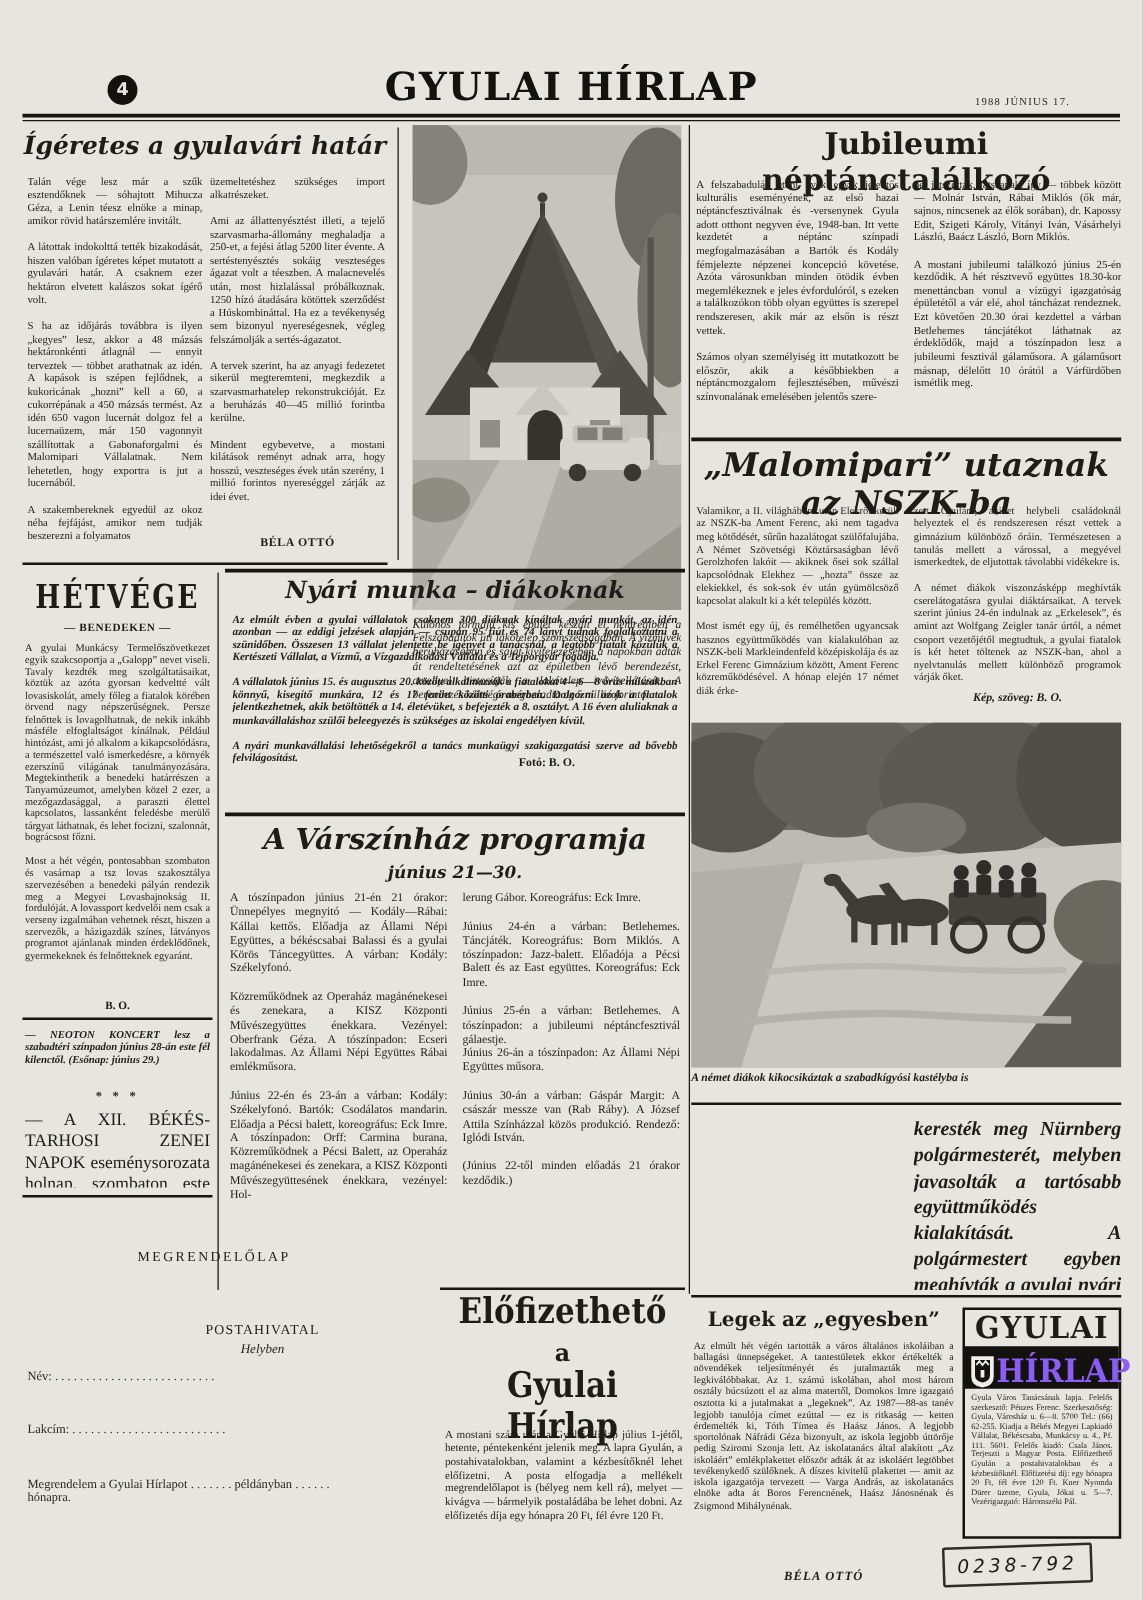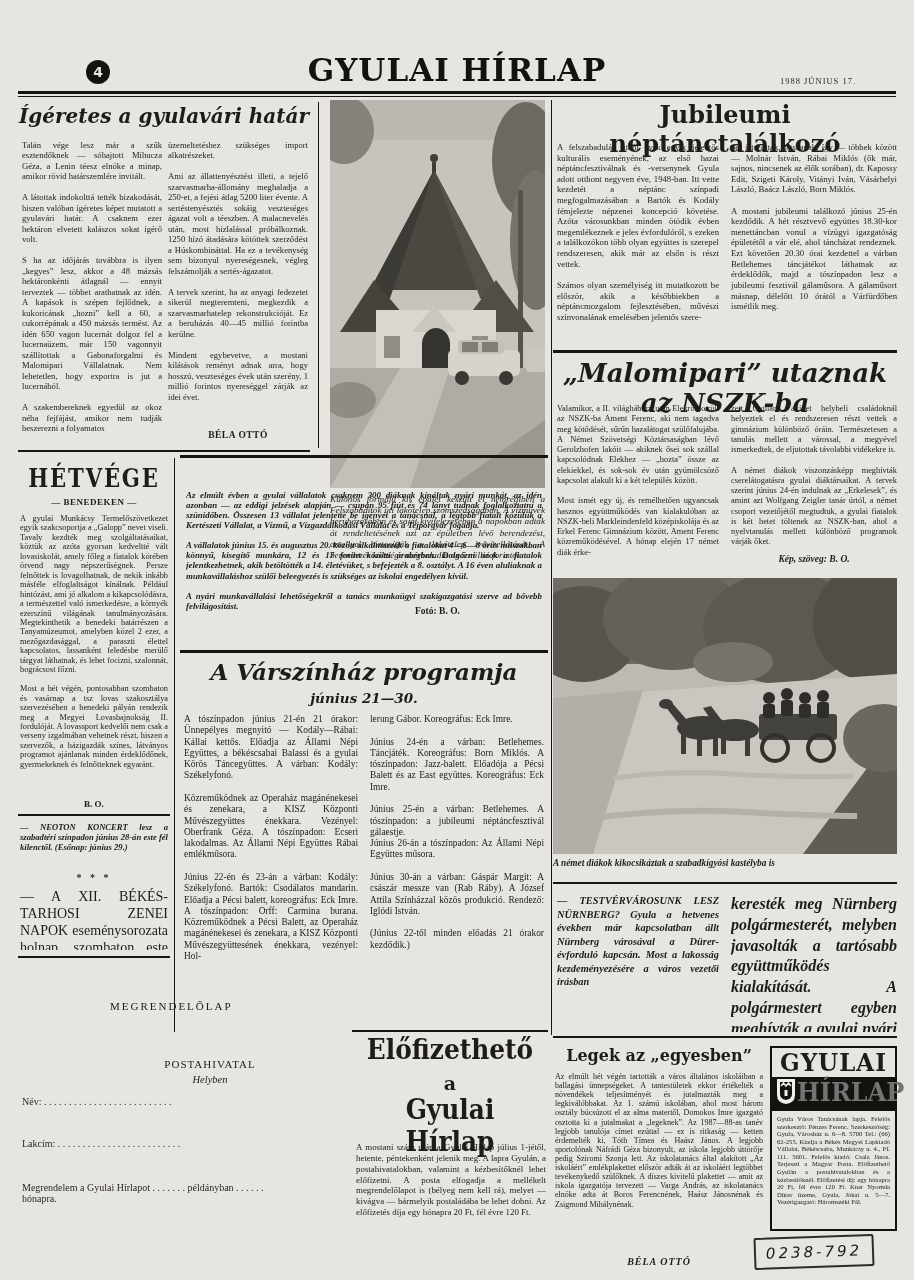--- a/index.html
+++ b/index.html
@@ -29,21 +29,21 @@
   .dateline{font-size:8.5px;letter-spacing:1px;color:#2a2824;}
   .h-italic{font-family:"DejaVu Serif",serif;font-style:italic;font-weight:bold;}
   .h-roman{font-family:"DejaVu Serif",serif;font-weight:bold;}
   .caption{font-weight:normal;font-style:italic;text-align:justify;white-space:pre-line;overflow:hidden;}
   .photo{position:absolute;overflow:hidden;background:#b9b7b0;}
   .photo svg{display:block;}
   .byline{font-weight:bold;font-size:9.5px;letter-spacing:.5px;}
   .smallnote{font-style:italic;font-weight:bold;font-size:8.6px;text-align:justify;white-space:pre-line;}
   .formline{font-size:10px;white-space:nowrap;overflow:hidden;color:#2a2824;}
   .logo-box{border:2.5px solid #14120e;background:#e7e5df;}
-  .logo-banner{background:#14120e;color:#737373;display:flex;align-items:flex-start;}
+  .logo-banner{background:#14120e;color:#8b5cf6;display:flex;align-items:flex-end;}
   .handwrite{
     font-family:"DejaVu Sans",sans-serif;font-style:italic;font-size:15px;
     letter-spacing:3px;color:#1c1a16;border:2px solid #2e2c28;border-radius:2px;
     display:flex;align-items:center;justify-content:center;transform:rotate(-2deg);
   }
 </style>
 </head>
 <body>
 
 <div class="page">
@@ -183,38 +183,38 @@
           <rect x="264" y="124" width="12" height="16" rx="3"></rect>
       </g>
 
       <path d="M60 200 q60 -8 120 -4 t120 2" stroke="#bab8b1" stroke-width="5" fill="none"></path>
       <path d="M40 240 q80 -10 150 -6 t114 4" stroke="#b3b1aa" stroke-width="6" fill="none"></path>
     </svg>
   </div>
   <div class="abs" style="left:553px;top:858px;width:344px;font-size:9.3px;font-weight:bold;font-style:italic;">A német diákok kikocsikáztak a szabadkígyósi kastélyba is</div>
   <div class="hrule" style="left:553px;top:882px;width:344px;height:2px;"></div>
 
-  <div class="abs body-col" style="left:557px;top:894px;width:162px;height:138px;font-size:10.4px;line-height:1.3;font-style:italic;font-weight:bold;">— TESTVÉRVÁROSUNK LESZ NÜRNBERG? Gyula a hetvenes években már kapcsolatban állt Nürnberg városával a Dürer-évforduló kapcsán. Most a lakosság kezdeményezésére a város vezetői írásban</div>
   <div class="abs body-col" style="left:731px;top:894px;width:166px;height:138px;font-size:16px;line-height:1.3;font-style:italic;font-weight:bold;">keresték meg Nürnberg polgármesterét, melyben javasolták a tartósabb együttműködés kialakítását. A polgármestert egyben meghívták a gyulai nyári rendezvényekre is.</div>
   <div class="hrule" style="left:553px;top:1036px;width:344px;height:2px;"></div>
 
   <div class="abs h-roman center" style="left:18px;top:464px;width:152px;font-size:23px;letter-spacing:2px;transform:scale(.92,1.15);">HÉTVÉGE</div>
   <div class="abs center" style="left:18px;top:497px;width:152px;font-size:9px;font-weight:bold;letter-spacing:.5px;">— BENEDEKEN —</div>
   <div class="abs body-col" style="left:20px;top:514px;width:148px;height:284px;font-size:8.3px;line-height:1.14;">A gyulai Munkácsy Termelőszövetkezet egyik szakcsoportja a „Galopp” nevet viseli. Tavaly kezdték meg szolgáltatásaikat, köztük az azóta gyorsan kedveltté vált lovasiskolát, amely főleg a fiatalok körében örvend nagy népszerűségnek. Persze felnőttek is lovagolhatnak, de nekik inkább másféle elfoglaltságot kínálnak. Például hintózást, ami jó alkalom a kikapcsolódásra, a természettel való ismerkedésre, a környék ezerszínű világának tanulmányozására. Megtekinthetik a benedeki határrészen a Tanyamúzeumot, amelyben közel 2 ezer, a mezőgazdasággal, a paraszti élettel kapcsolatos, lassanként feledésbe merülő tárgyat láthatnak, és lehet focizni, szalonnát, bográcsost főzni.
 
 Most a hét végén, pontosabban szombaton és vasárnap a tsz lovas szakosztálya szervezésében a benedeki pályán rendezik meg a Megyei Lovasbajnokság II. fordulóját. A lovassport kedvelői nem csak a verseny izgalmában vehetnek részt, hiszen a szervezők, a házigazdák színes, látványos programot ajánlanak minden érdeklődőnek, gyermekeknek és felnőtteknek egyaránt.</div>
   <div class="abs right" style="left:20px;top:799px;width:148px;font-size:9px;font-weight:bold;">B. O.</div>
   <div class="hrule" style="left:18px;top:814px;width:152px;height:2px;"></div>
   <div class="abs smallnote" style="left:20px;top:822px;width:148px;">— NEOTON KONCERT lesz a szabadtéri színpadon június 28-án este fél kilenctől. (Esőnap: június 29.)</div>
   <div class="abs center" style="left:18px;top:872px;width:152px;font-size:10px;font-weight:bold;letter-spacing:3px;">* * *</div>
   <div class="abs body-col" style="left:20px;top:888px;width:148px;height:62px;font-size:14px;">— A XII. BÉKÉS-TARHOSI ZENEI NAPOK eseménysorozata holnap, szombaton este hét órakor díszhangversennyel kezdődik a Zenepavilonban.</div>
   <div class="hrule" style="left:18px;top:956px;width:152px;height:2px;"></div>
   <div class="vrule" style="left:174px;top:458px;height:574px;"></div>
 
   <div class="hrule" style="left:180px;top:455px;width:368px;height:2.5px;"></div>
+  <div class="abs h-italic center" style="left:180px;top:461px;width:368px;font-size:19px;">Nyári munka – diákoknak</div>
   <div class="abs body-col" style="left:186px;top:490px;width:356px;height:158px;font-size:8.9px;line-height:1.13;font-weight:bold;font-style:italic;">Az elmúlt évben a gyulai vállalatok csaknem 300 diáknak kínáltak nyári munkát, az idén azonban — az eddigi jelzések alapján — csupán 95 fiút és 74 lányt tudnak foglalkoztatni a szünidőben. Összesen 13 vállalat jelentette be igényét a tanácsnál, a legtöbb fiatalt közülük a Kertészeti Vállalat, a Vízmű, a Vízgazdálkodási Vállalat és a Tejporgyár fogadja.
 
 A vállalatok június 15. és augusztus 20. között alkalmazzák a fiatalokat 4—6—8 órás műszakban könnyű, kisegítő munkára, 12 és 17 forint közötti órabérben. Dolgozni azok a fiatalok jelentkezhetnek, akik betöltötték a 14. életévüket, s befejezték a 8. osztályt. A 16 éven aluliaknak a munkavállaláshoz szülői beleegyezés is szükséges az iskolai engedélyen kívül.
 
 A nyári munkavállalási lehetőségekről a tanács munkaügyi szakigazgatási szerve ad bővebb felvilágosítást.</div>
   <div class="hrule" style="left:180px;top:650px;width:368px;height:2.5px;"></div>
 
   <div class="abs h-italic center" style="left:180px;top:658px;width:368px;font-size:23px;">A Várszínház programja</div>
   <div class="abs h-italic center" style="left:180px;top:690px;width:368px;font-size:13.5px;">június 21—30.</div>
   <div class="abs body-col" style="left:184px;top:714px;width:174px;height:314px;font-size:9.4px;line-height:1.2;">A tószínpadon június 21-én 21 órakor: Ünnepélyes megnyitó — Kodály—Rábai: Kállai kettős. Előadja az Állami Népi Együttes, a békéscsabai Balassi és a gyulai Körös Táncegyüttes. A várban: Kodály: Székelyfonó.

